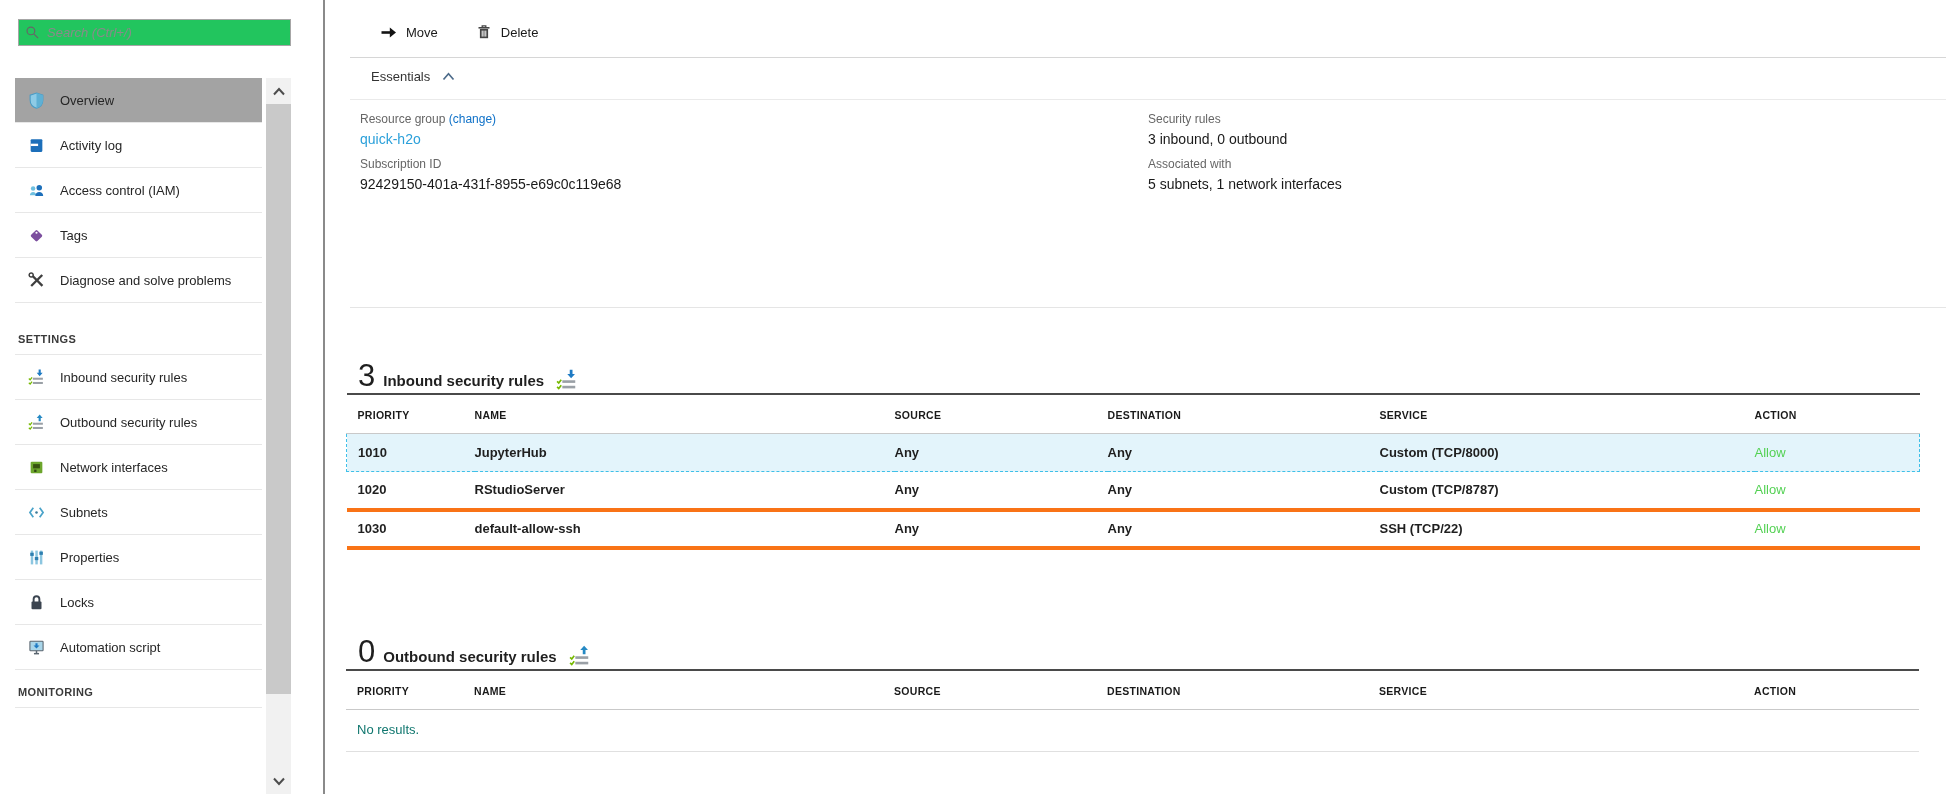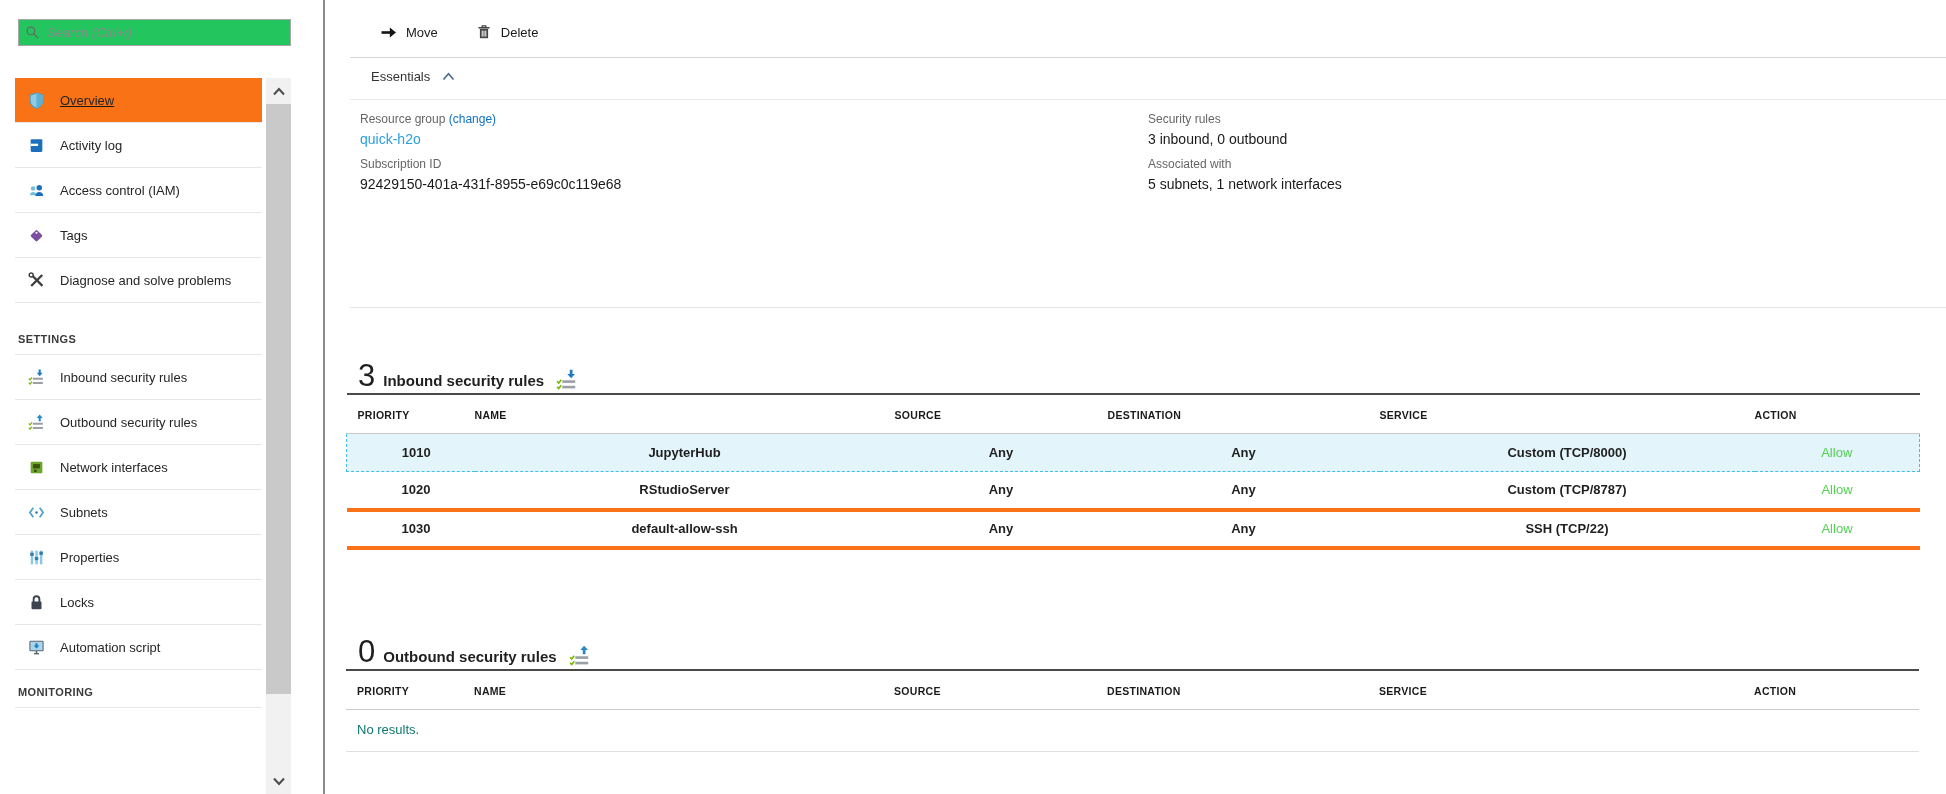--- a/index.html
+++ b/index.html
@@ -12,21 +12,21 @@
   .search-box { position:absolute; left:18px; top:19px; width:273px; height:27px; border:1px solid #a6a6a6;
                 background:#22c55e; display:flex; align-items:center; padding:0 6px; }
   .search-box svg { flex:0 0 auto; margin-right:7px; }
   .search-box input { border:none; outline:none; width:100%; font-family:"Liberation Sans",sans-serif;
                       font-size:13px; font-style:italic; color:#444; background:transparent; }
   .search-box input::placeholder { color:#8a8a8a; font-style:italic; }
 
   .menu { position:absolute; left:15px; top:78px; width:247px; }
   .menu-item { height:45px; display:flex; align-items:center; padding-left:13px;
                border-bottom:1px solid #e7e7e7; cursor:pointer; background:#fff; }
-  .menu-item.selected { background:#f97316;text-decoration:underline; }
+  .menu-item.selected { background:#a3a3a3; }
   .menu-item .mi-icon { width:17px; height:17px; margin-right:15px; flex:0 0 auto; }
   .menu-item .mi-label { font-size:13px; color:#262626; white-space:nowrap; }
   .menu-gap { height:14px; }
   .section-header { padding:16px 0 9px 3px; border-bottom:1px solid #e7e7e7;
                     font-size:11px; font-weight:bold; color:#3a3a3a; letter-spacing:.4px; }
 
   
   .sb-scroll { position:absolute; left:266px; top:78px; width:25px; height:716px; background:#f1f1f1; }
   .sb-btn { position:absolute; left:0; width:25px; height:26px; background:#f1f1f1; display:flex;
             align-items:center; justify-content:center; cursor:pointer; }
@@ -64,21 +64,21 @@
   table.rules { width:100%; border-collapse:collapse; table-layout:fixed; border-top:2px solid #4a4a4a; }
   table.rules col.c-priority { width:128px; } table.rules col.c-name { width:420px; }
   table.rules col.c-source { width:213px; } table.rules col.c-dest { width:272px; }
   table.rules col.c-service { width:375px; } table.rules col.c-action { width:165px; }
   table.rules th { text-align:left; font-size:10.5px; font-weight:bold; color:#1a1a1a; letter-spacing:.3px;
                    padding:14px 0 12px 0; border-bottom:1px solid #c9c9c9; }
   table.rules th:first-child, table.rules td:first-child { padding-left:11px; }
   table.rules td { font-size:13px; font-weight:bold; color:#1f1f1f; height:38px; padding:0;
                    border-bottom:4px solid #f97316; }
   table.rules td.action { color:#53d153; font-weight:normal; }
-  tr.rule-row { cursor:pointer;text-align:center; }
+  tr.rule-row { cursor:pointer; }
   tr.rule-row.selected td { background:#e3f4fb; border-top:1px dashed #3fc0e8; border-bottom:1px dashed #3fc0e8; }
   tr.rule-row.selected td:first-child { border-left:1px dashed #3fc0e8; }
   tr.rule-row.selected td:last-child { border-right:1px dashed #3fc0e8; }
   .no-results { font-size:13px; color:#0f766e; padding:12px 0 14px 11px; border-bottom:1px solid #e0e0e0; }
 </style>
 </head>
 <body>
 
 <div class="page">
 

